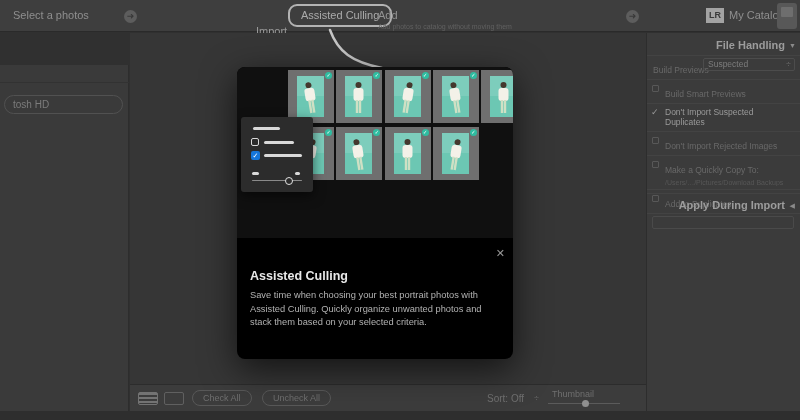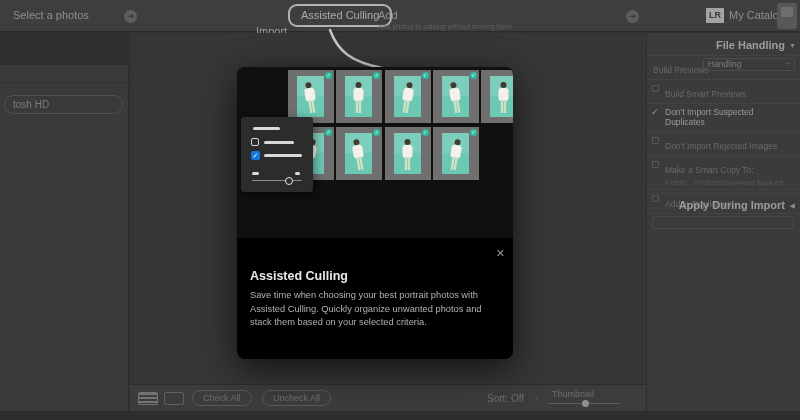--- a/index.html
+++ b/index.html
@@ -127,25 +127,25 @@
   </div>
 
   <div id="main-area" class="abs"></div>
 
   <div id="right-panel" class="abs">
     <div id="fh-header-row" class="abs">
       <div class="rp-header">File Handling</div>
       <span class="tri">▼</span>
     </div>
     <div id="fh-rows" class="abs">
-        <div class="fh-row fh-select-row"><span class="fh-label">Build Previews</span><span class="fh-select"><span>Handling</span><span class="dd">÷</span></span></div>
+        <div class="fh-row fh-select-row"><span class="fh-label">Build Previews</span><span class="fh-select"><span>Suspected</span><span class="dd">÷</span></span></div>
         <div class="fh-row"><span class="fh-box"></span><span class="fh-label">Build Smart Previews</span></div>
         <div class="fh-row"><span class="fh-check">✓</span><span class="fh-label lit">Don't Import Suspected Duplicates</span></div>
         <div class="fh-row"><span class="fh-box"></span><span class="fh-label">Don't Import Rejected Images</span></div>
-        <div class="fh-row"><span class="fh-box"></span><span class="fh-label">Make a Smart Copy To:</span><span class="fh-sub">/Users/…/Pictures/Download Backups</span></div>
+        <div class="fh-row"><span class="fh-box"></span><span class="fh-label">Make a Quickly Copy To:</span><span class="fh-sub">/Users/…/Pictures/Download Backups</span></div>
         <div class="fh-row"><span class="fh-box"></span><span class="fh-label">Add to Duplicates</span></div>
         <div class="fh-row field-row">
           <span class="fh-field"></span>
         </div>
       </div>
     <div id="apply-header-row" class="abs">
       <div class="rp-header">Apply During Import</div>
       <span class="tri">◀</span>
     </div>
   </div>

